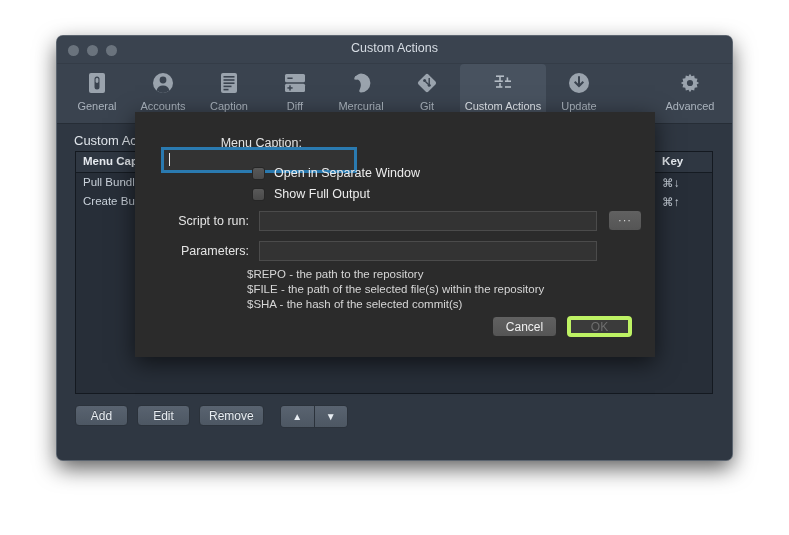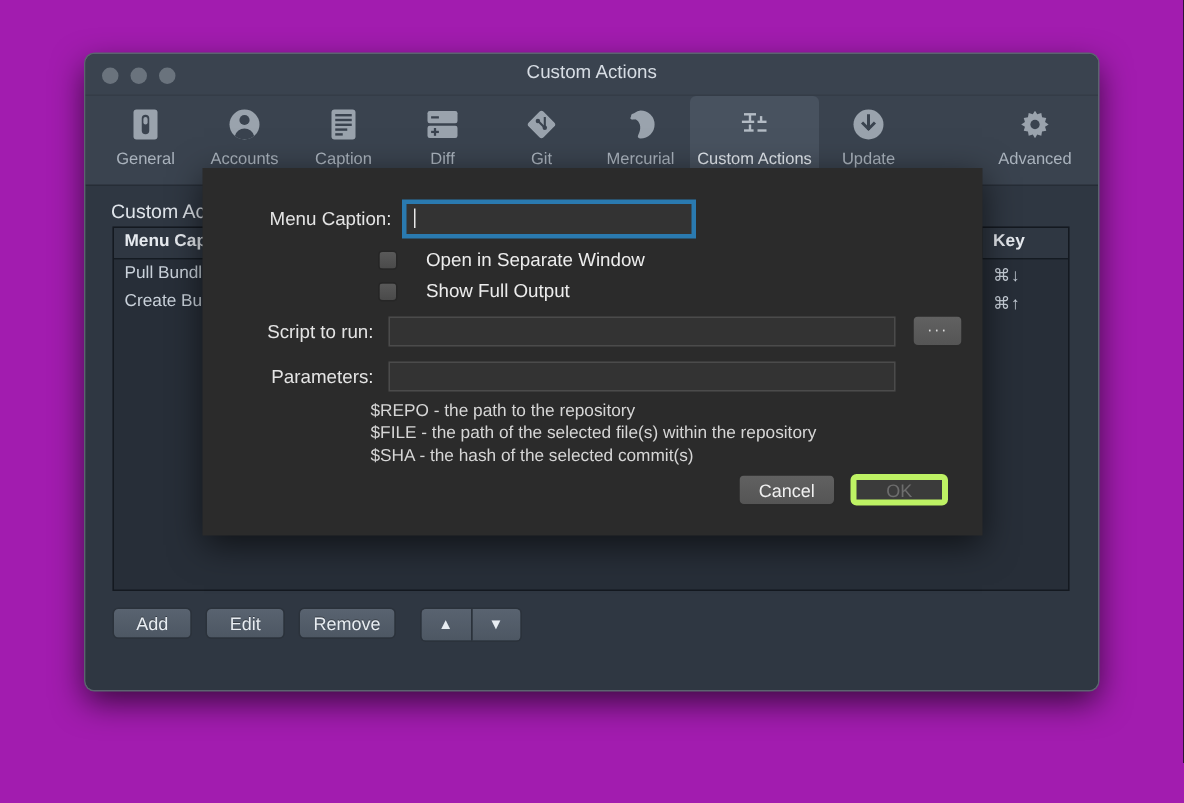--- a/index.html
+++ b/index.html
@@ -11,21 +11,21 @@
     width: 789px;
     height: 535px;
     overflow: hidden;
     font-family: "Liberation Sans", sans-serif;
     -webkit-font-smoothing: antialiased;
   }
   #root {
     position: relative;
     width: 789px;
     height: 535px;
-    background: #a21caf;
+    background: #ffffff;
   }
 
   
   .window {
     position: absolute;
     left: 57px;
     top: 36px;
     width: 675px;
     height: 424px;
     background: #2f3742;
@@ -260,21 +260,21 @@
     align-items: center;
     justify-content: center;
     font-size: 12px;
     color: #8d8d8d;
     box-sizing: border-box;
   }
   .chk-row {
     position: absolute;
     display: flex;
     align-items: center;
-    gap: 19px;
+    gap: 9px;
   }
   .chkbox {
     width: 13px;
     height: 13px;
     border-radius: 3px;
     background: linear-gradient(#595959, #4a4a4a);
     border: 1px solid #262626;
     box-sizing: border-box;
   }
   .chk-lbl {
@@ -392,40 +392,40 @@
               <rect x="3.4" y="14.2" width="5.2" height="1.5" fill="#3a434f"></rect>
               <rect x="5.25" y="12.35" width="1.5" height="5.2" fill="#3a434f"></rect>
             </svg>
           </div>
           <div class="lbl">Diff</div>
         </div>
 
         <div class="tb-item">
           <div class="glyph">
             <svg width="22" height="22" viewBox="0 0 22 22">
+              <path d="M11 1.6a9.4 9.4 0 0 1 0 18.8c-1.4 0-2.2-1-1.6-2.2 1.6-3 2.2-6.6 0-9.4-1-1.3-2.4-1.6-3.6-1.2-1.2.4-2-.6-1.3-1.6A9.4 9.4 0 0 1 11 1.6z" fill="#9aa3ad"></path>
+              <circle cx="6.6" cy="5.6" r="1.9" fill="#9aa3ad"></circle>
+            </svg>
+          </div>
+          <div class="lbl">Mercurial</div>
+        </div>
+
+        <div class="tb-item">
+          <div class="glyph">
+            <svg width="22" height="22" viewBox="0 0 22 22">
               <rect x="4" y="4" width="14" height="14" rx="2" transform="rotate(45 11 11)" fill="#9aa3ad"></rect>
               <g fill="#3a434f">
                 <circle cx="8.6" cy="8.6" r="1.5"></circle>
                 <circle cx="13.2" cy="13.2" r="1.5"></circle>
                 <rect x="12.5" y="6" width="1.4" height="6"></rect>
                 <path d="M9.4 9.4 L13 13" stroke="#3a434f" stroke-width="1.4"></path>
               </g>
             </svg>
           </div>
           <div class="lbl">Git</div>
-        </div>
-
-        <div class="tb-item">
-          <div class="glyph">
-            <svg width="22" height="22" viewBox="0 0 22 22">
-              <path d="M11 1.6a9.4 9.4 0 0 1 0 18.8c-1.4 0-2.2-1-1.6-2.2 1.6-3 2.2-6.6 0-9.4-1-1.3-2.4-1.6-3.6-1.2-1.2.4-2-.6-1.3-1.6A9.4 9.4 0 0 1 11 1.6z" fill="#9aa3ad"></path>
-              <circle cx="6.6" cy="5.6" r="1.9" fill="#9aa3ad"></circle>
-            </svg>
-          </div>
-          <div class="lbl">Mercurial</div>
         </div>
 
         <div class="tb-item sel wide">
           <div class="glyph">
             <svg width="22" height="22" viewBox="0 0 22 22">
               <g fill="#b4bcc5">
                 <rect x="4" y="3.4" width="8" height="1.6"></rect>
                 <rect x="7.2" y="4.6" width="1.6" height="5.4"></rect>
                 <rect x="13" y="8.4" width="6" height="1.6"></rect>
                 <rect x="2.6" y="8.4" width="8.2" height="1.6"></rect>
@@ -489,21 +489,21 @@
         <div class="seg">
           <div class="sbtn">▲</div>
           <div class="sbtn">▼</div>
         </div>
       </div>
     </div>
   </div>
 
   <div class="sheet">
 
-    <div class="row" style="left:30px; top:24px;">
+    <div class="row" style="left:19px; top:24px;flex-direction:column;">
       <div class="flabel" style="width:96px;">Menu Caption:</div>
       <div class="field focused" style="width:190px; margin-left:10px;">
         <div class="caret"></div>
       </div>
     </div>
 
     <div class="chk-row" style="left:117px; top:54px;">
       <div class="chkbox"></div>
       <div class="chk-lbl">Open in Separate Window</div>
     </div>

